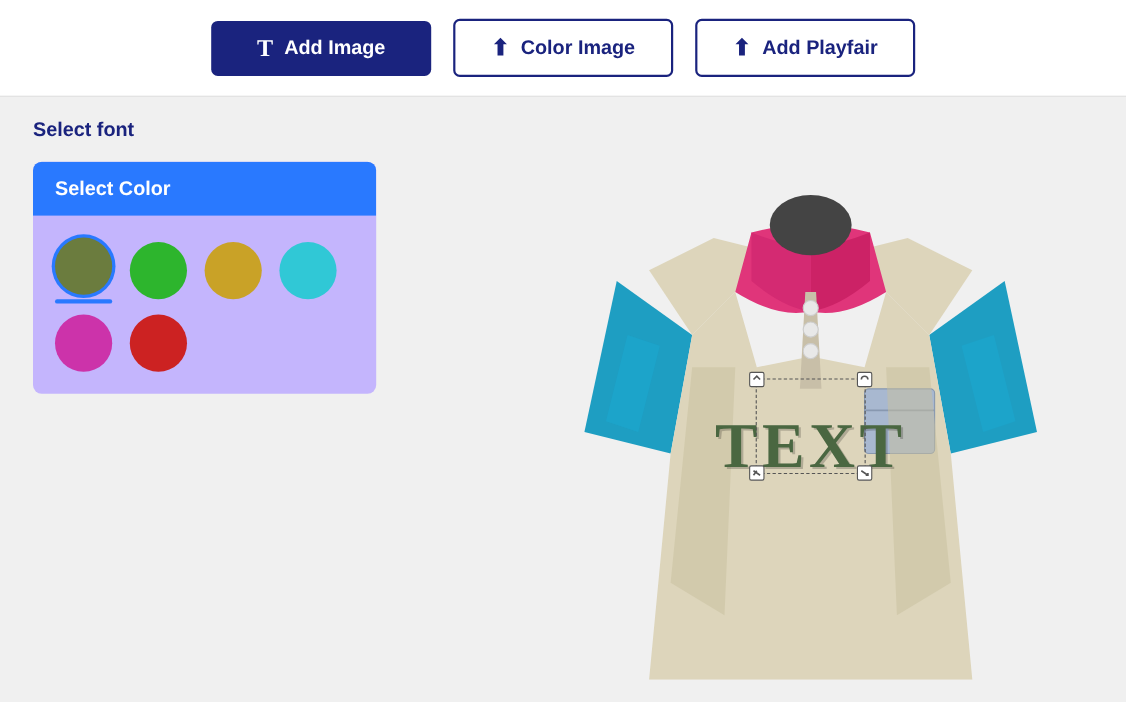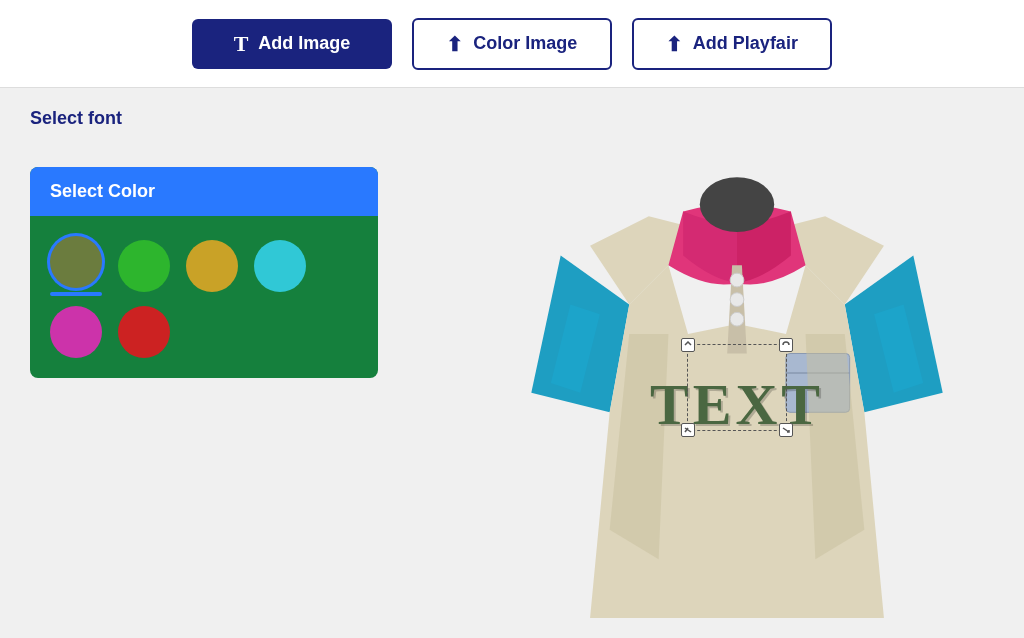--- a/index.html
+++ b/index.html
@@ -68,21 +68,21 @@
       display: flex;
       flex-direction: column;
       gap: 16px;
     }
 
     .font-section label {
       font-size: 18px;
       font-weight: bold;
       color: #1a237e;
       display: block;
-      margin-bottom: 22px;
+      margin-bottom: 2px;
     }
 
     .font-select {
       width: 340px;
       padding: 12px 16px;
       font-size: 16px;
       border: 2px solid #ccc;
       border-radius: 6px;
       background: #fff;
       appearance: none;
@@ -100,24 +100,24 @@
       position: absolute;
       right: 14px;
       top: 50%;
       transform: translateY(-50%);
       pointer-events: none;
       font-size: 14px;
       color: #333;
     }
 
     .color-section {
-      background: #15803d;
+      background: #c4b5fd;
       border-radius: 8px;
       overflow: hidden;
-      width: 348px;
+      width: 312px;
     }
 
     .color-section-header {
       background: #2979ff;
       color: #fff;
       font-size: 18px;
       font-weight: bold;
       padding: 14px 20px;
       text-align: left;
     }

